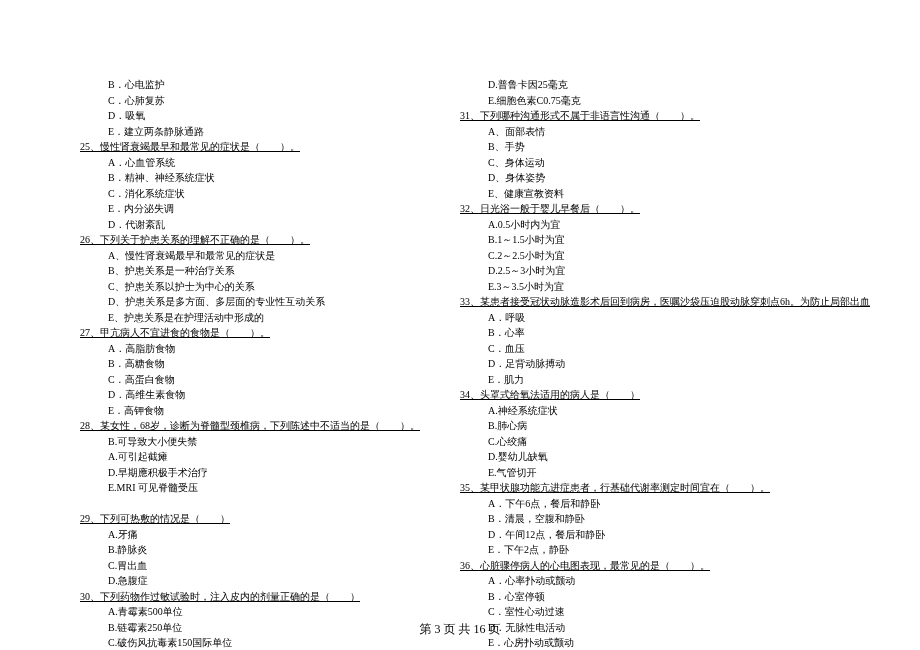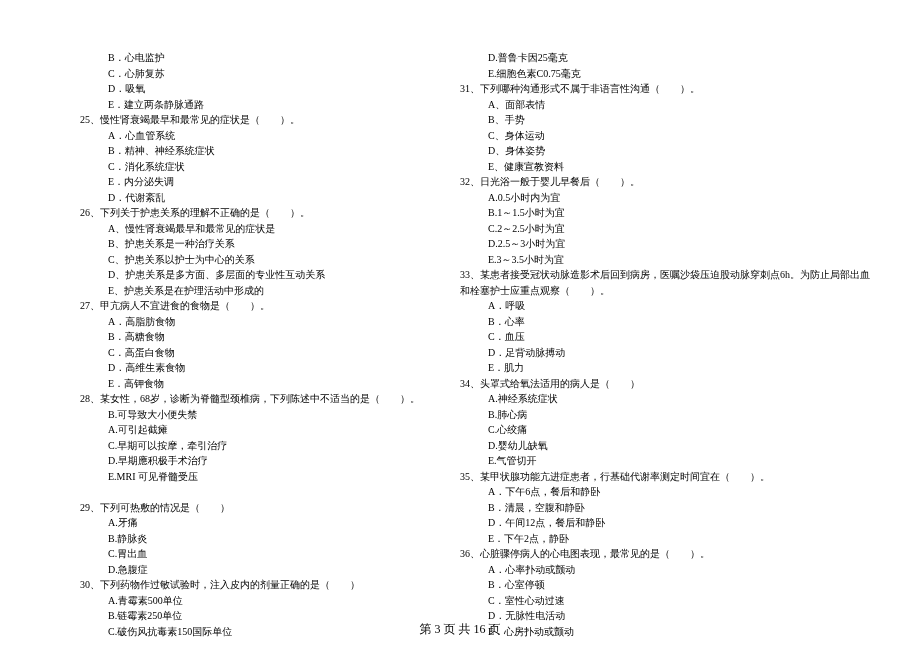--- a/index.html
+++ b/index.html
@@ -14,35 +14,37 @@
       font-family: "SimSun", "宋体", serif;
       font-size: 10px;
       color: #000;
       position: relative;
       padding: 50px 80px 30px 80px;
     }
     .page-container {
       display: flex;
       gap: 40px;
       height: calc(100% - 20px);
+      margin-top: 27px;
     }
     .column {
       flex: 1;
       display: flex;
       flex-direction: column;
     }
     .item {
       line-height: 1.55;
       white-space: pre;
     }
     .option {
       padding-left: 28px;
     }
     .question {
       padding-left: 0;
+      text-decoration: underline;
     }
     .footer {
       position: absolute;
       bottom: 12px;
       left: 0;
       right: 0;
       text-align: center;
       font-size: 12px;
     }
   </style>
@@ -69,21 +71,20 @@
       <div class="item option">E、护患关系是在护理活动中形成的</div>
       <div class="item question">27、甲亢病人不宜进食的食物是（　　）。</div>
       <div class="item option">A．高脂肪食物</div>
       <div class="item option">B．高糖食物</div>
       <div class="item option">C．高蛋白食物</div>
       <div class="item option">D．高维生素食物</div>
       <div class="item option">E．高钾食物</div>
       <div class="item question">28、某女性，68岁，诊断为脊髓型颈椎病，下列陈述中不适当的是（　　）。</div>
       <div class="item option">B.可导致大小便失禁</div>
       <div class="item option">A.可引起截瘫</div>
-      <div class="item option">C.早期可以按摩，牵引治疗</div>
       <div class="item option">D.早期應积极手术治疗</div>
       <div class="item option">E.MRI 可见脊髓受压</div>
       <div class="item option"> </div>
       <div class="item question">29、下列可热敷的情况是（　　）</div>
       <div class="item option">A.牙痛</div>
       <div class="item option">B.静脉炎</div>
       <div class="item option">C.胃出血</div>
       <div class="item option">D.急腹症</div>
       <div class="item question">30、下列药物作过敏试验时，注入皮内的剂量正确的是（　　）</div>
       <div class="item option">A.青霉素500单位</div>
@@ -99,21 +100,20 @@
       <div class="item option">C、身体运动</div>
       <div class="item option">D、身体姿势</div>
       <div class="item option">E、健康宣教资料</div>
       <div class="item question">32、日光浴一般于婴儿早餐后（　　）。</div>
       <div class="item option">A.0.5小时内为宜</div>
       <div class="item option">B.1～1.5小时为宜</div>
       <div class="item option">C.2～2.5小时为宜</div>
       <div class="item option">D.2.5～3小时为宜</div>
       <div class="item option">E.3～3.5小时为宜</div>
       <div class="item question">33、某患者接受冠状动脉造影术后回到病房，医嘱沙袋压迫股动脉穿刺点6h。为防止局部出血</div>
-      <div class="item question">和栓塞护士应重点观察（　　）。</div>
       <div class="item option">A．呼吸</div>
       <div class="item option">B．心率</div>
       <div class="item option">C．血压</div>
       <div class="item option">D．足背动脉搏动</div>
       <div class="item option">E．肌力</div>
       <div class="item question">34、头罩式给氧法适用的病人是（　　）</div>
       <div class="item option">A.神经系统症状</div>
       <div class="item option">B.肺心病</div>
       <div class="item option">C.心绞痛</div>
       <div class="item option">D.婴幼儿缺氧</div>

